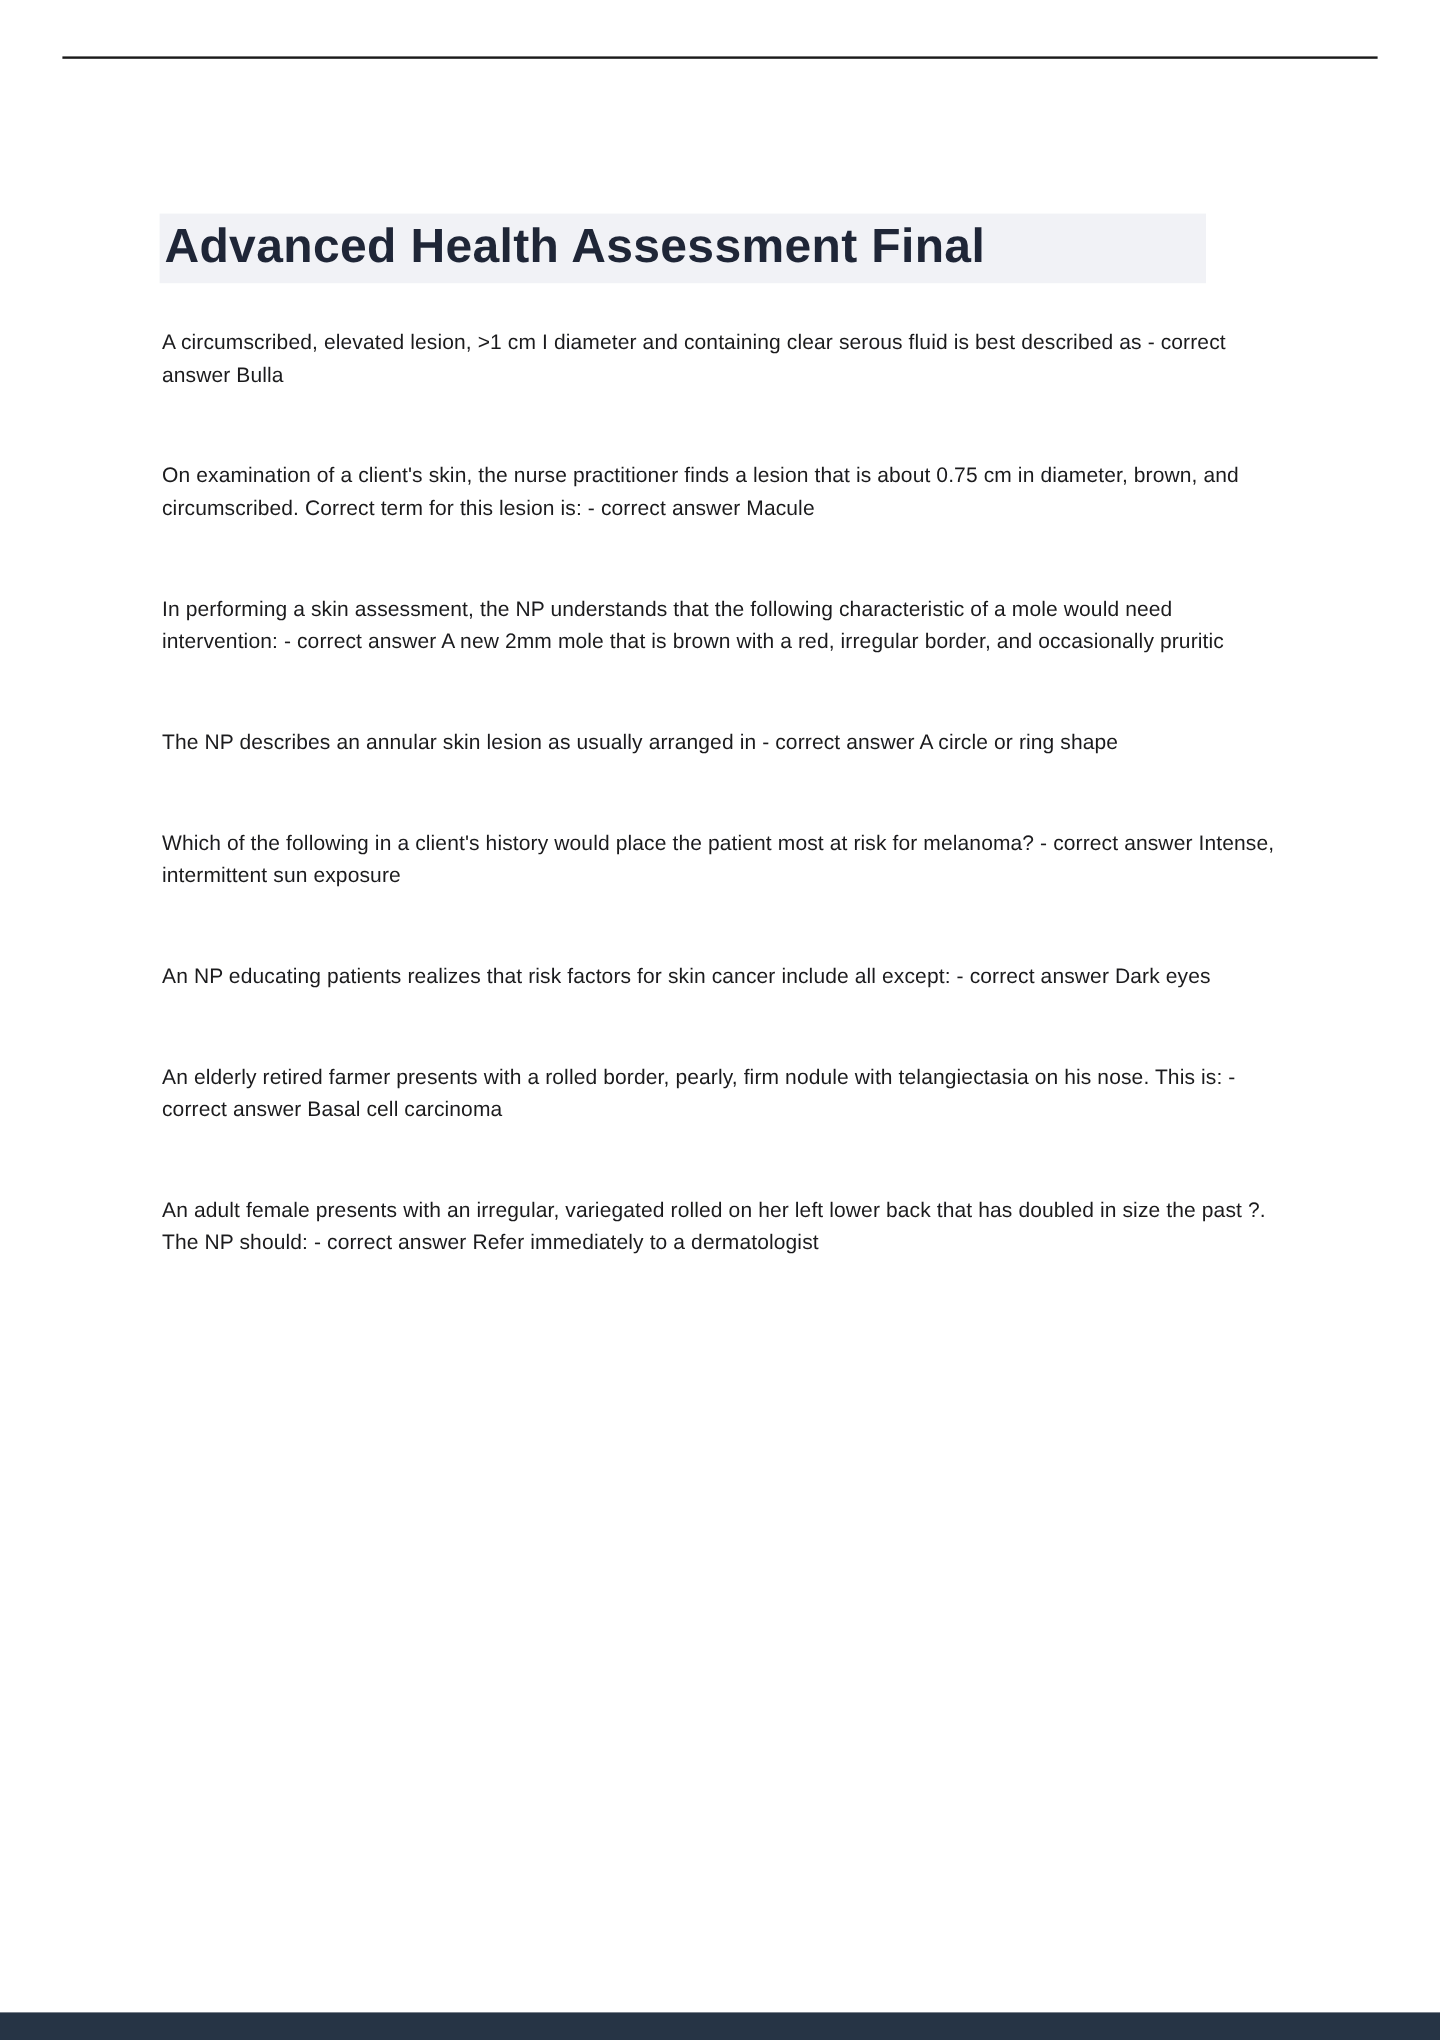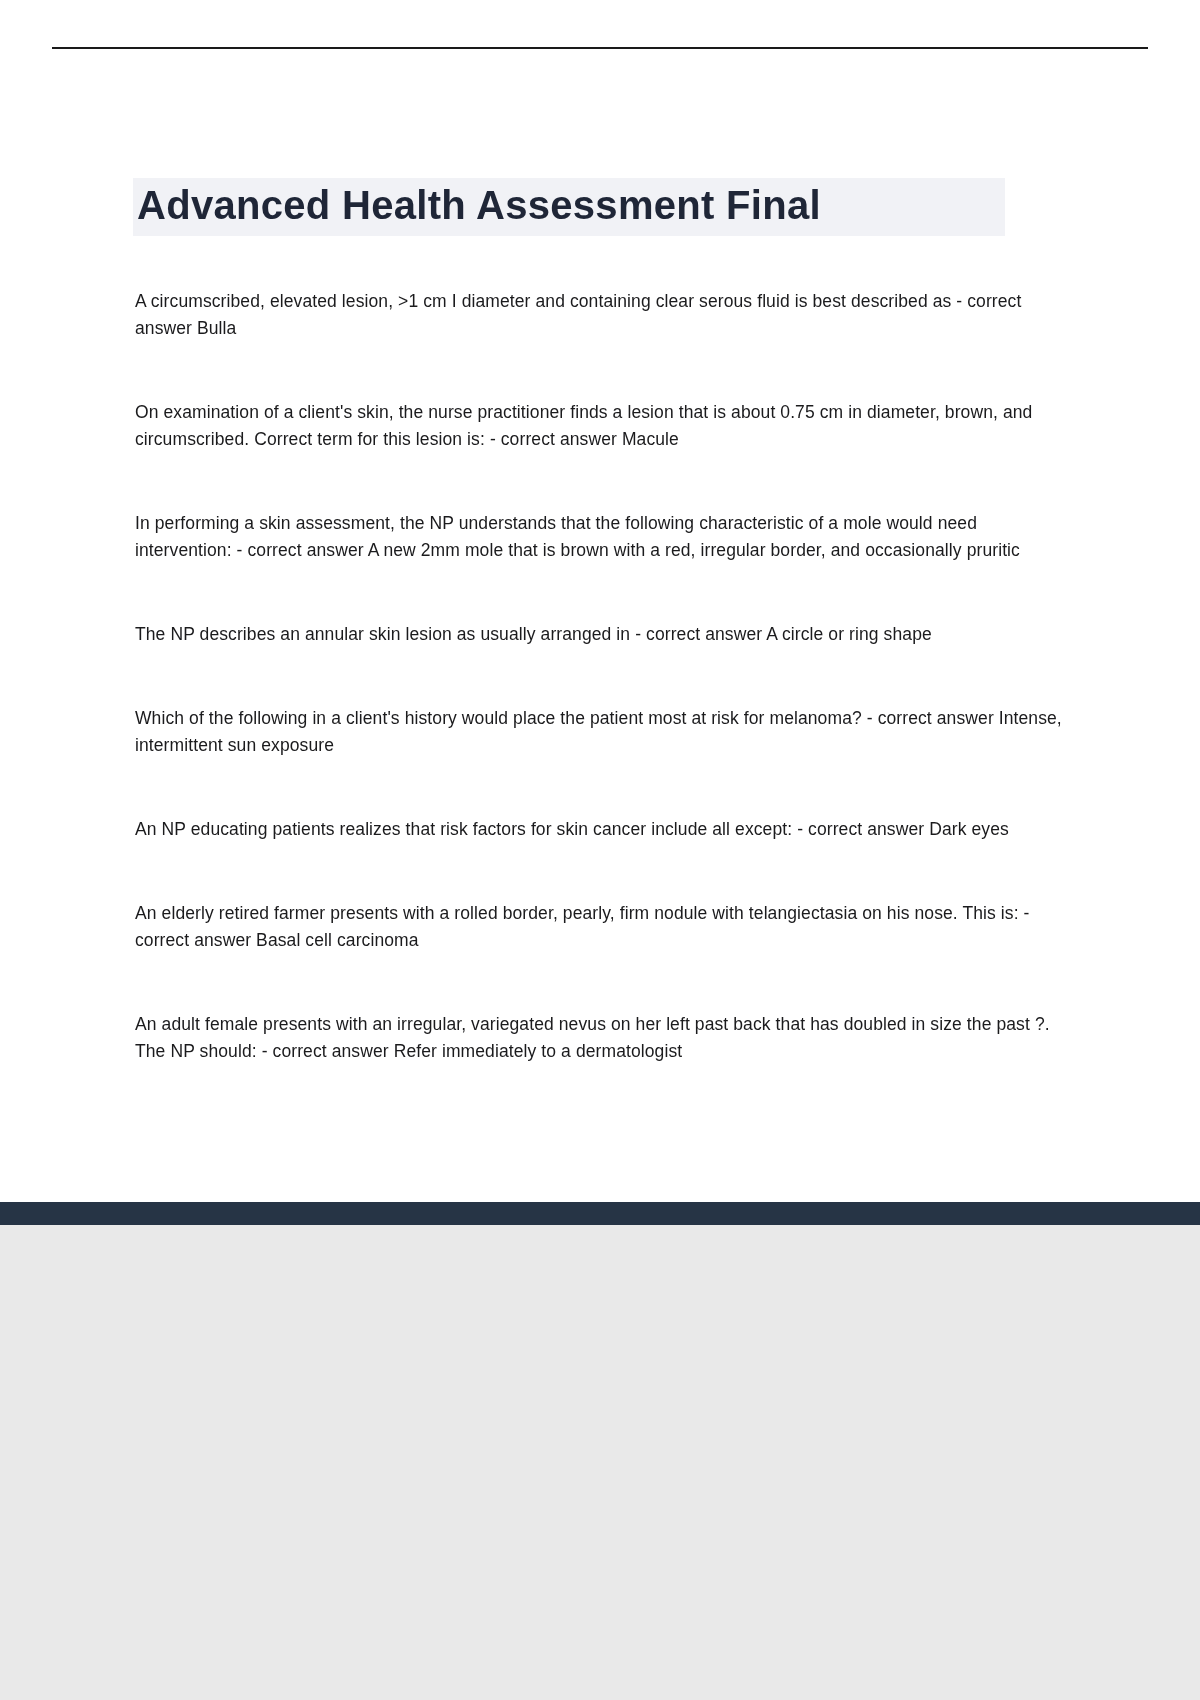--- a/index.html
+++ b/index.html
@@ -2,21 +2,21 @@
 <html><head>
 <meta charset="utf-8">
 <style>
   * { margin: 0; padding: 0; box-sizing: border-box; }
   html, body { background: #e9e9e9; }
   body { font-family: "Liberation Sans", sans-serif; }
 
   .page {
     position: relative;
     width: 1200px;
-    height: 1225px;
+    height: 1700px;
     margin: 0 auto;
     background: #ffffff;
     overflow: hidden;
   }
 
   .top-rule {
     position: absolute;
     left: 52px;
     top: 47px;
     width: 1096px;
@@ -35,21 +35,21 @@
     font-size: 40px;
     font-weight: 700;
     color: #1f2637;
     letter-spacing: 0.3px;
     line-height: 1.1;
   }
 
   .content {
     position: absolute;
     left: 135px;
-    top: 288px;
+    top: 272px;
     width: 935px;
   }
 
   .qa {
     font-size: 17.5px;
     line-height: 27px;
     color: #1b1b1d;
     margin-bottom: 57px;
     letter-spacing: 0.1px;
   }
@@ -73,18 +73,18 @@
   <h1 class="title">Advanced Health Assessment Final</h1>
 
   <div class="content">
     <p class="qa">A circumscribed, elevated lesion, &gt;1 cm I diameter and containing clear serous fluid is best described as - correct answer Bulla</p>
     <p class="qa">On examination of a client's skin, the nurse practitioner finds a lesion that is about 0.75 cm in diameter, brown, and circumscribed. Correct term for this lesion is: - correct answer Macule</p>
     <p class="qa">In performing a skin assessment, the NP understands that the following characteristic of a mole would need intervention: - correct answer A new 2mm mole that is brown with a red, irregular border, and occasionally pruritic</p>
     <p class="qa">The NP describes an annular skin lesion as usually arranged in - correct answer A circle or ring shape</p>
     <p class="qa">Which of the following in a client's history would place the patient most at risk for melanoma? - correct answer Intense, intermittent sun exposure</p>
     <p class="qa">An NP educating patients realizes that risk factors for skin cancer include all except: - correct answer Dark eyes</p>
     <p class="qa">An elderly retired farmer presents with a rolled border, pearly, firm nodule with telangiectasia on his nose. This is: - correct answer Basal cell carcinoma</p>
-    <p class="qa">An adult female presents with an irregular, variegated nevus on her left past back that has doubled in size the past ?. The NP should: - correct answer Refer immediately to a dermatologist</p>
+    <p class="qa">An adult female presents with an irregular, variegated rolled on her left lower back that has doubled in size the past ?. The NP should: - correct answer Refer immediately to a dermatologist</p>
   </div>
 
   <div class="bottom-bar"></div>
 
 </div>
 
 </body></html>

